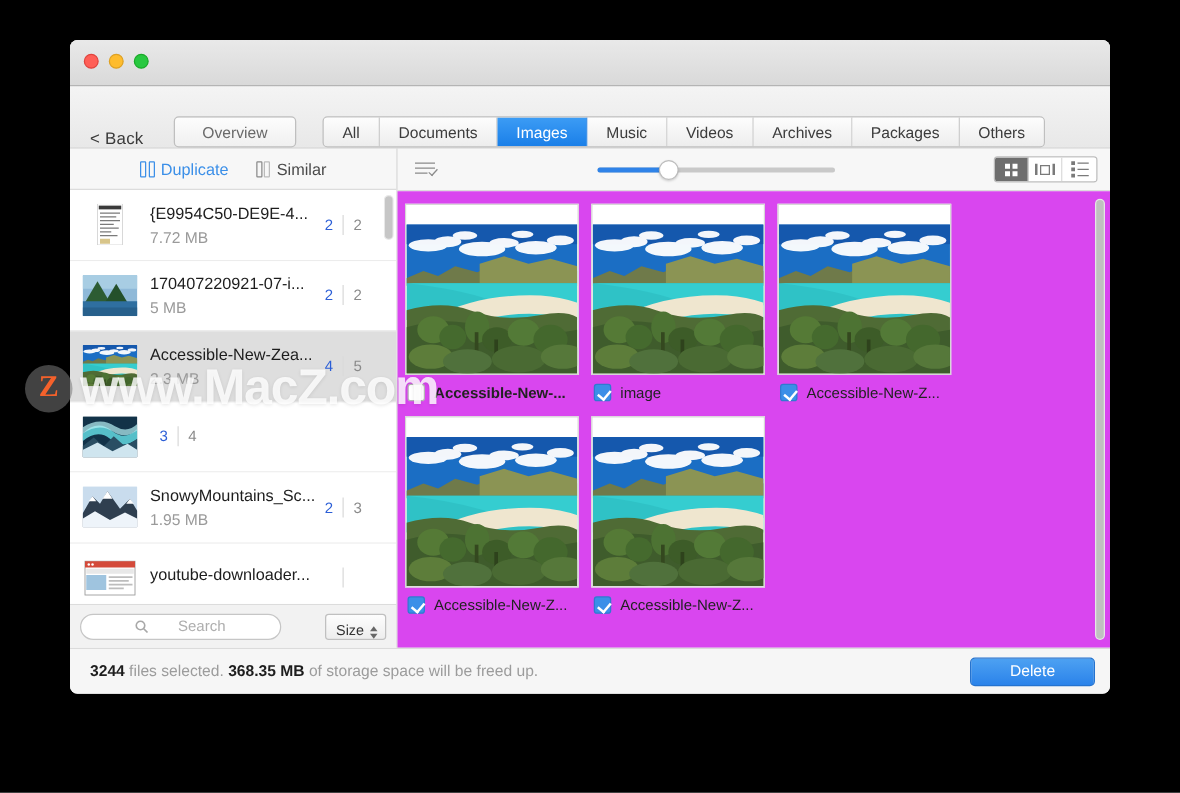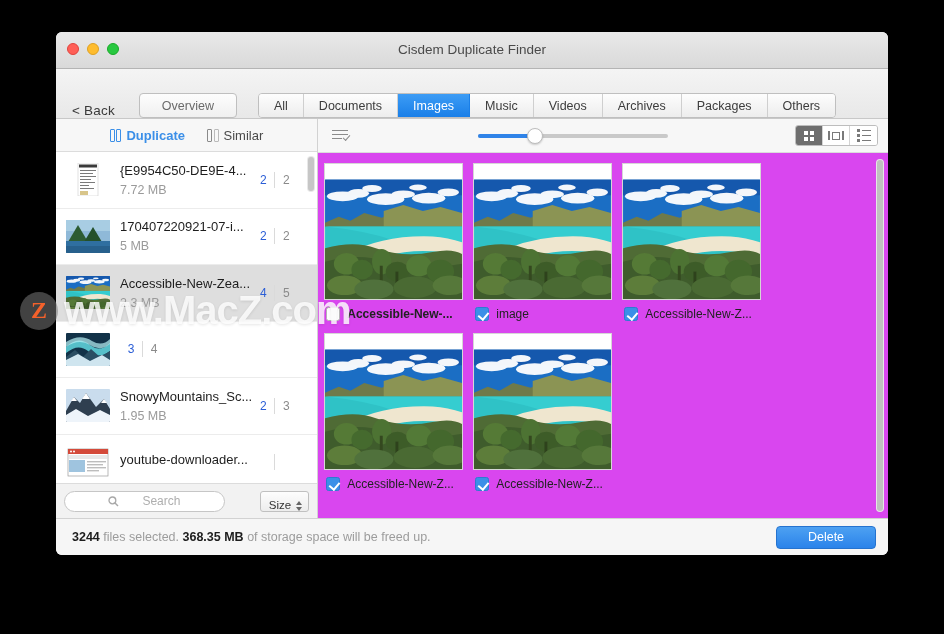--- a/index.html
+++ b/index.html
@@ -113,21 +113,21 @@
     border-bottom: 1px solid #dcdcdc;
     display: flex; align-items: center;
     justify-content: center;
     gap: 22px;
   }
   .mode-tab {
     display: flex; align-items: center; gap: 5px;
     font-size: 13px; cursor: pointer;
     color: #4a4a4a;
   }
-  .mode-tab.active { color: #3b8fe8; font-weight: bold; }
+  .mode-tab.active { color: #3b8fe8; font-weight: normal; }
   .panes-icon { display: flex; gap: 1.5px; align-items: center; }
   .panes-icon i {
     display: block; width: 5px; height: 13px;
     border: 1px solid #8a8a8a; border-radius: 1px;
   }
   .mode-tab.active .panes-icon i { border-color: #3b8fe8; }
   .panes-icon i.dim { border-style: solid; opacity: 0.55; }
 
   .list-wrap {
     flex: 1 1 auto;
@@ -452,21 +452,20 @@
 </svg>
 
 <div class="window">
 
   <div class="titlebar">
     <div class="traffic">
       <span class="light red"></span>
       <span class="light yellow"></span>
       <span class="light green"></span>
     </div>
-    <div class="win-title">Cisdem Duplicate Finder</div>
   </div>
 
   <div class="toolbar">
     <div class="back-btn">&lt; Back</div>
     <div class="overview-btn">Overview</div>
     <div class="segmented">
       <div class="seg">All</div>
       <div class="seg">Documents</div>
       <div class="seg active">Images</div>
       <div class="seg">Music</div>

